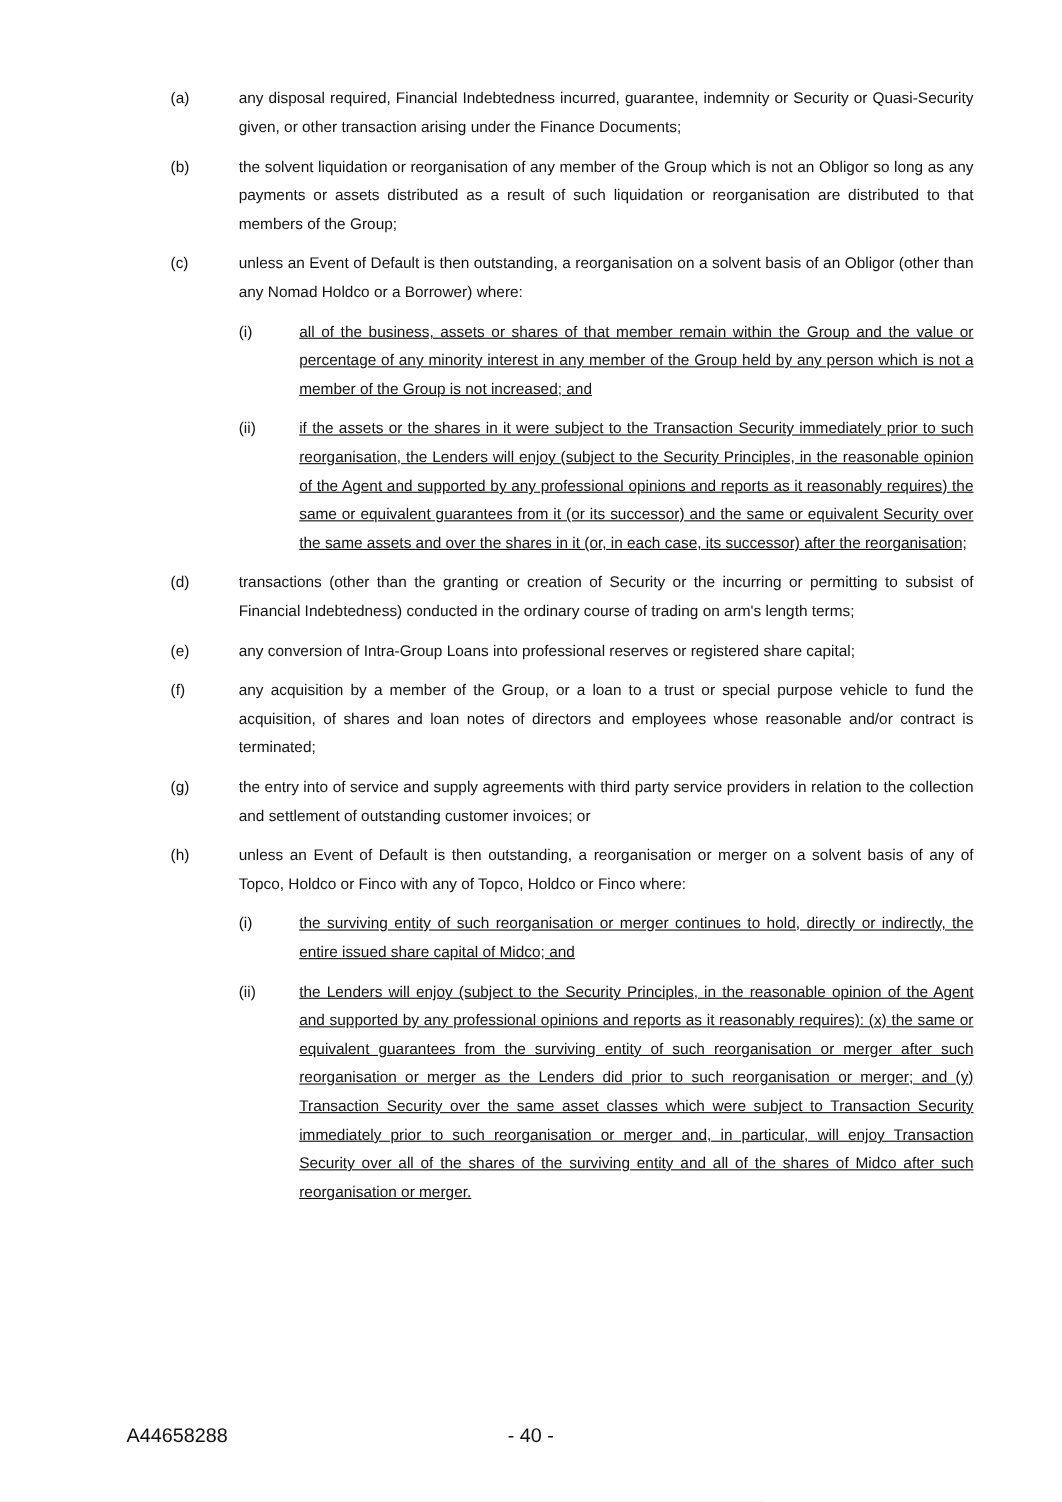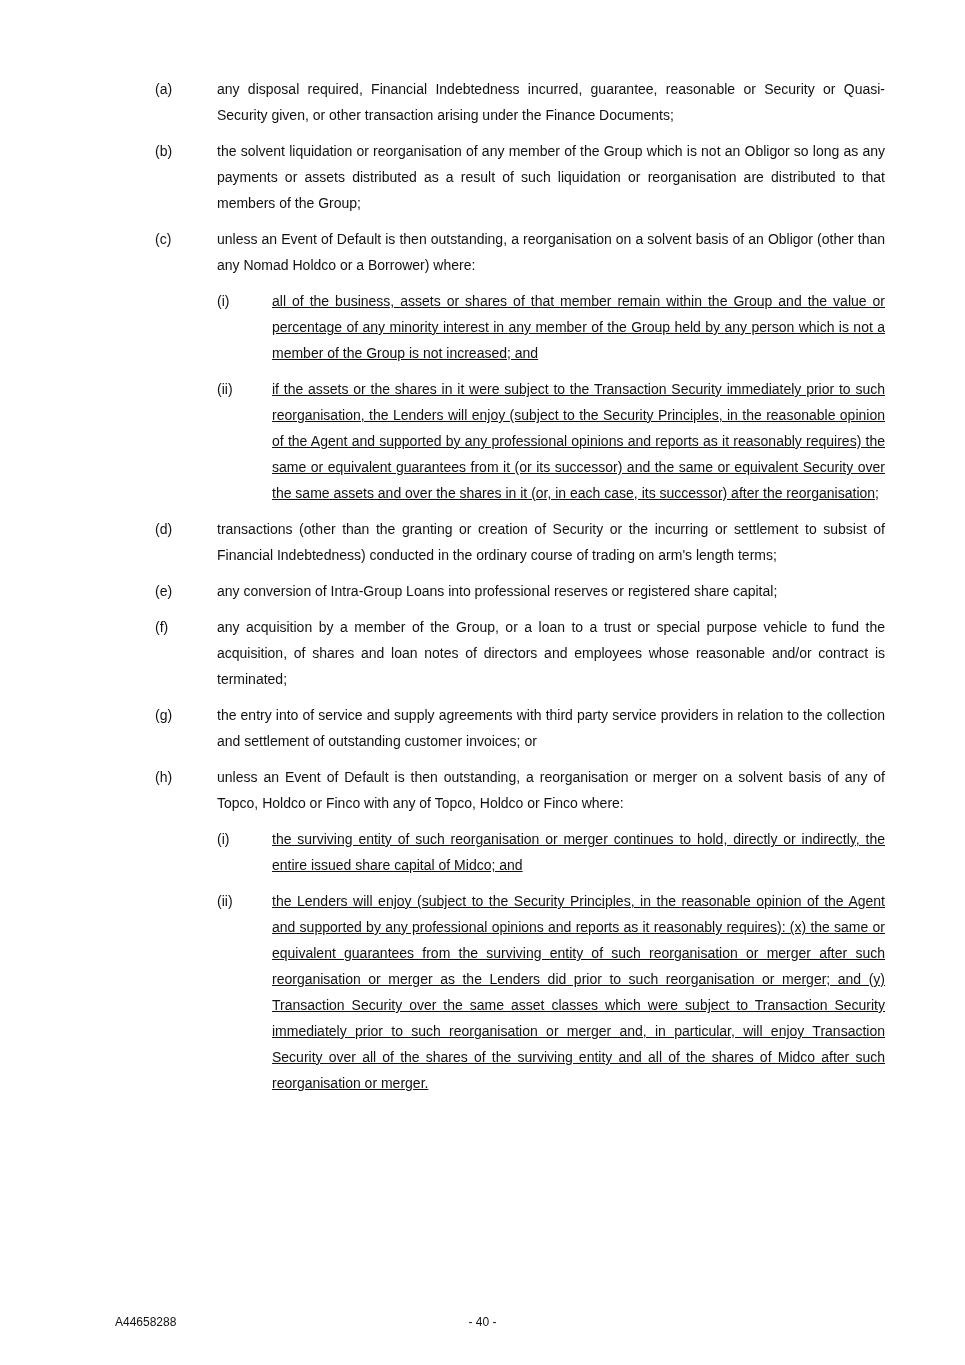--- a/index.html
+++ b/index.html
@@ -54,23 +54,22 @@
     flex: 1 1 auto;
     text-align: justify;
     text-decoration: underline;
   }
   .footer {
     position: absolute;
     left: 0;
     top: 1296px;
     width: 100%;
     height: 18px;
-    font-size: 12px;
+    font-size: 18px;
     line-height: 18px;
-    margin-top: 17px;
   }
   .doc-id {
     position: absolute;
     left: 115px;
     top: 0;
   }
   .page-num {
     position: absolute;
     left: 0;
     width: 100%;
@@ -80,21 +79,21 @@
 </style>
 </head>
 <body>
 
 <div class="page">
   <div class="content">
 
     <div class="para">
       <div class="plabel">(a)</div>
       <div class="pbody">
-        <div class="ptext">any disposal required, Financial Indebtedness incurred, guarantee, reasonable or Security or Quasi-Security given, or other transaction arising under the Finance Documents;</div>
+        <div class="ptext">any disposal required, Financial Indebtedness incurred, guarantee, indemnity or Security or Quasi-Security given, or other transaction arising under the Finance Documents;</div>
       </div>
     </div>
 
     <div class="para">
       <div class="plabel">(b)</div>
       <div class="pbody">
         <div class="ptext">the solvent liquidation or reorganisation of any member of the Group which is not an Obligor so long as any payments or assets distributed as a result of such liquidation or reorganisation are distributed to that members of the Group;</div>
       </div>
     </div>
 
@@ -109,21 +108,21 @@
         <div class="subpara">
           <div class="slabel">(ii)</div>
           <div class="stext">if the assets or the shares in it were subject to the Transaction Security immediately prior to such reorganisation, the Lenders will enjoy (subject to the Security Principles, in the reasonable opinion of the Agent and supported by any professional opinions and reports as it reasonably requires) the same or equivalent guarantees from it (or its successor) and the same or equivalent Security over the same assets and over the shares in it (or, in each case, its successor) after the reorganisation;</div>
         </div>
       </div>
     </div>
 
     <div class="para">
       <div class="plabel">(d)</div>
       <div class="pbody">
-        <div class="ptext">transactions (other than the granting or creation of Security or the incurring or settlement to subsist of Financial Indebtedness) conducted in the ordinary course of trading on arm's length terms;</div>
+        <div class="ptext">transactions (other than the granting or creation of Security or the incurring or permitting to subsist of Financial Indebtedness) conducted in the ordinary course of trading on arm's length terms;</div>
       </div>
     </div>
 
     <div class="para">
       <div class="plabel">(e)</div>
       <div class="pbody">
         <div class="ptext">any conversion of Intra-Group Loans into professional reserves or registered share capital;</div>
       </div>
     </div>
 

